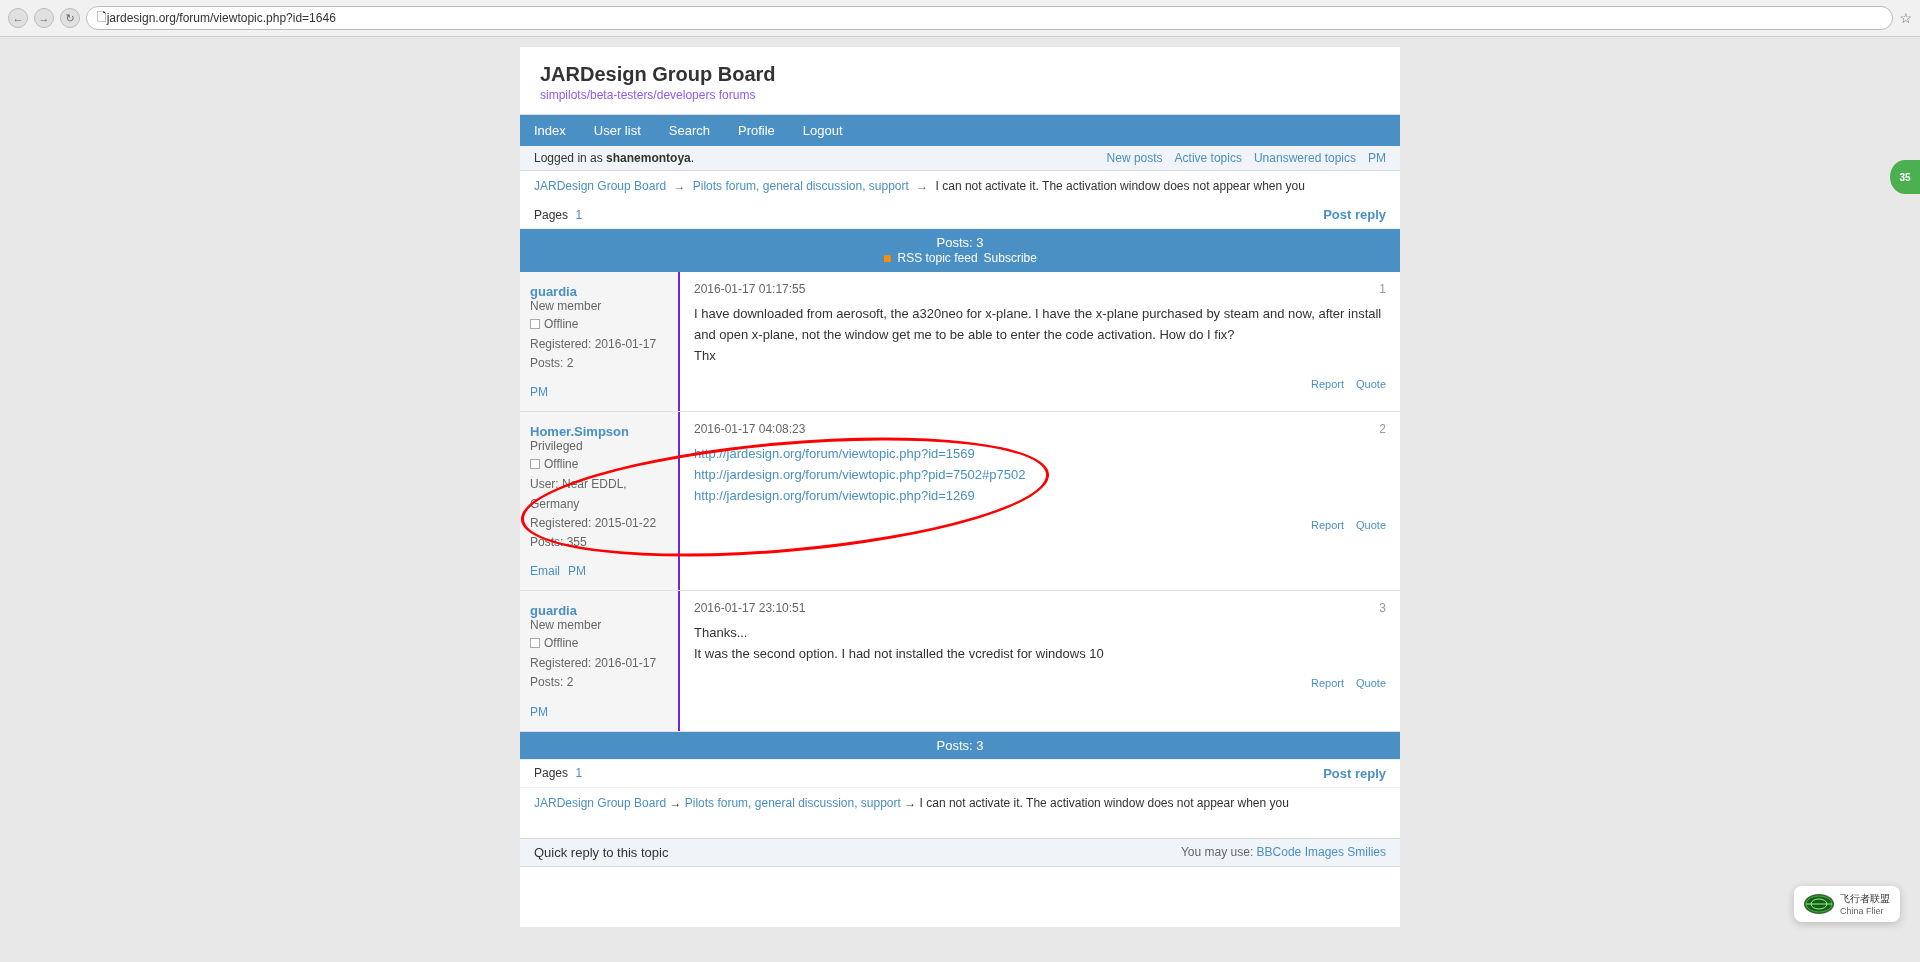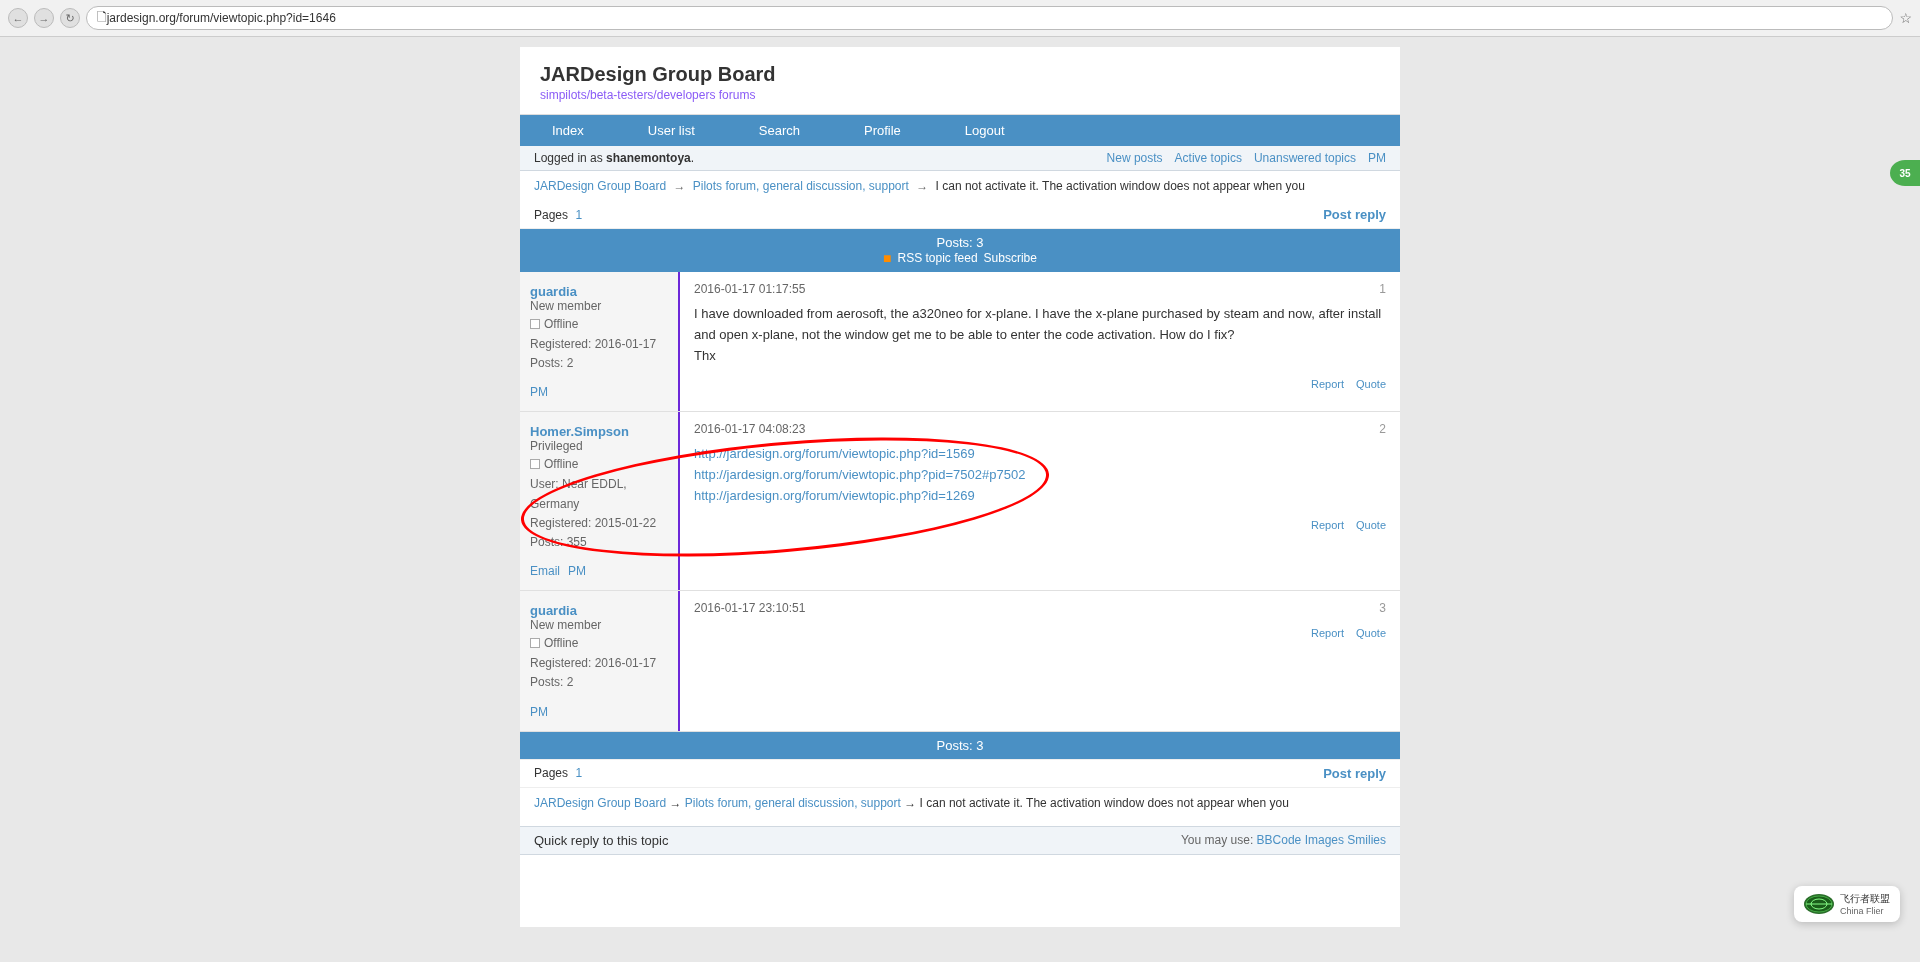--- a/index.html
+++ b/index.html
@@ -17,21 +17,21 @@
     .page-wrapper { background: #e8e8e8; min-height: 900px; display: flex; justify-content: center; padding: 10px 0; }
     .forum-container { width: 880px; background: white; }
 
     
     .forum-header { padding: 16px 20px 12px; background: white; border-bottom: 1px solid #ddd; }
     .forum-title { font-size: 20px; font-weight: bold; color: #333; margin-bottom: 2px; }
     .forum-subtitle { font-size: 12px; color: #8b5cf6; }
 
     
     .nav-bar { background: #4a90c4; padding: 0; display: flex; align-items: center; }
-    .nav-item { color: white; padding: 8px 32px; text-decoration: none; font-size: 13px; cursor: pointer; }
+    .nav-item { color: white; padding: 8px 14px; text-decoration: none; font-size: 13px; cursor: pointer; }
 
     
     .status-bar { background: #f0f4f8; border-bottom: 1px solid #d0d8e0; padding: 5px 14px; display: flex; justify-content: space-between; align-items: center; font-size: 12px; }
     .status-left { color: #333; }
     .status-left strong { font-weight: bold; }
     .status-right { display: flex; gap: 12px; }
     .status-link { color: #4a90c4; text-decoration: none; cursor: pointer; font-size: 12px; }
 
     
     .breadcrumb { padding: 8px 14px; font-size: 12px; color: #333; background: white; }
@@ -80,30 +80,30 @@
       pointer-events: none;
       transform: rotate(-5deg);
     }
 
     
     .bottom-pages-bar { display: flex; justify-content: space-between; align-items: center; padding: 6px 14px; background: white; border-top: 1px solid #eee; font-size: 12px; }
     .bottom-breadcrumb { padding: 8px 14px; font-size: 12px; color: #333; background: white; border-top: 1px solid #eee; }
     .bottom-breadcrumb a { color: #4a90c4; text-decoration: none; }
 
     
-    .quick-reply-bar { background: #f0f4f8; border: 1px solid #d0d8e0; border-left: none; border-right: none; padding: 6px 14px; display: flex; justify-content: space-between; align-items: center; font-size: 13px; margin-top: 8px; }
+    .quick-reply-bar { background: #f0f4f8; border: 1px solid #d0d8e0; border-left: none; border-right: none; padding: 6px 14px; display: flex; justify-content: space-between; align-items: center; font-size: 13px; margin-top: 20px; }
     .quick-reply-may-use { font-size: 12px; color: #666; }
     .quick-reply-may-use a { color: #4a90c4; text-decoration: none; }
 
     
     .china-flier { position: fixed; bottom: 40px; right: 20px; background: white; border-radius: 8px; padding: 6px 10px; display: flex; align-items: center; gap: 6px; box-shadow: 0 2px 8px rgba(0,0,0,0.2); font-size: 11px; color: #333; }
     .china-flier-logo { width: 30px; height: 20px; background: #2a6e2a; border-radius: 50%; display: flex; align-items: center; justify-content: center; }
 
     
-    .green-badge { position: fixed; right: 0; top: 160px; background: #4caf50; color: white; width: 30px; height: 26px; border-radius: 50% 0 0 50%; display: flex; align-items: center; justify-content: center; font-size: 10px; font-weight: bold; }
+    .green-badge { position: fixed; right: 0; top: 160px; background: #4caf50; color: white; width: 30px; height: 34px; border-radius: 50% 0 0 50%; display: flex; align-items: center; justify-content: center; font-size: 10px; font-weight: bold; }
   </style>
 </head>
 <body>
 
 <div class="browser-chrome">
   <div class="browser-toolbar">
     <button class="browser-btn">←</button>
     <button class="browser-btn">→</button>
     <button class="browser-btn">↻</button>
     <div class="address-bar">
@@ -251,20 +251,24 @@
           <div>Posts: 2</div>
         </div>
         <div class="post-actions-sidebar">
           <a class="post-action-link">PM</a>
         </div>
       </div>
       <div class="post-content">
         <div class="post-timestamp-row">
           <span class="post-timestamp">2016-01-17 23:10:51</span>
           <span class="post-number">3</span>
+        </div>
+        <div class="post-body">
+          Thanks...<br>
+          It was the second option. I had not installed the vcredist for windows 10
         </div>
         <div class="post-footer">
           <a class="post-footer-action">Report</a>
           <a class="post-footer-action">Quote</a>
         </div>
       </div>
     </div>
 
     <div class="posts-header">
       <span>Posts: 3</span>

